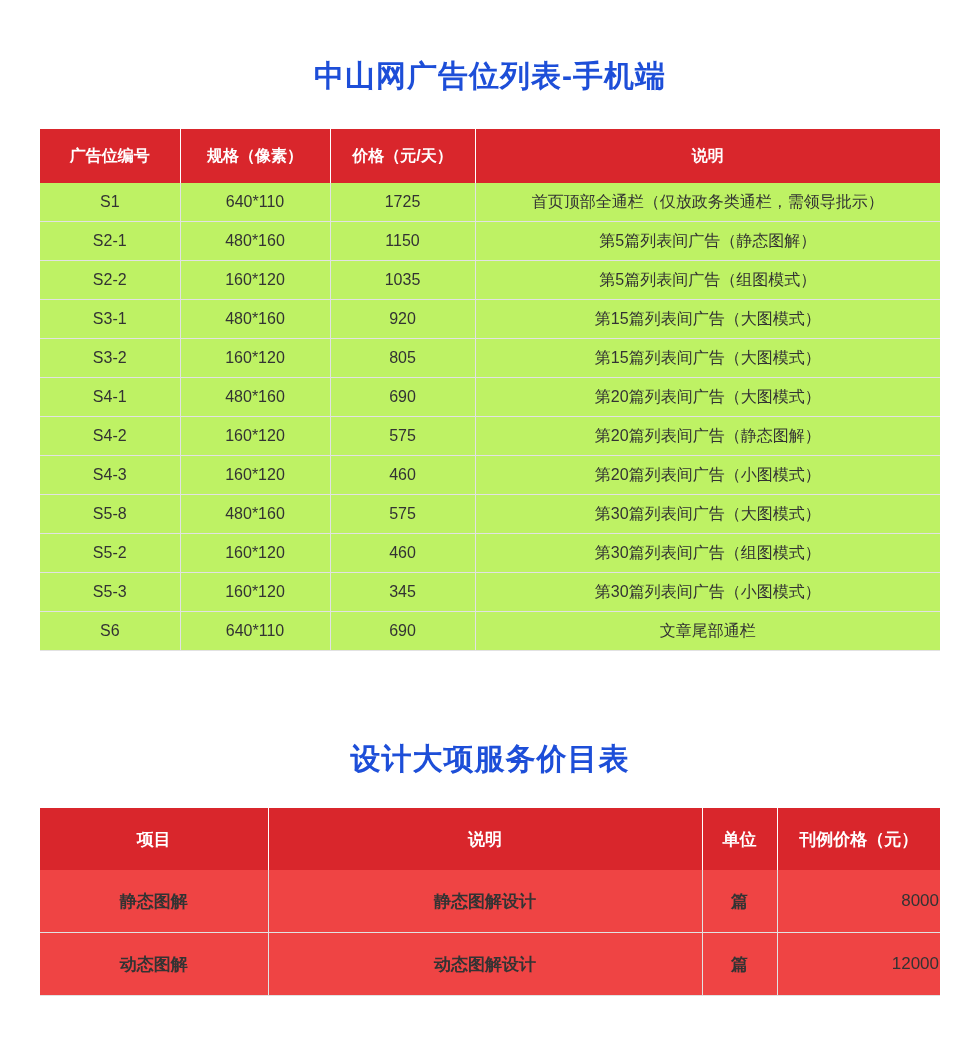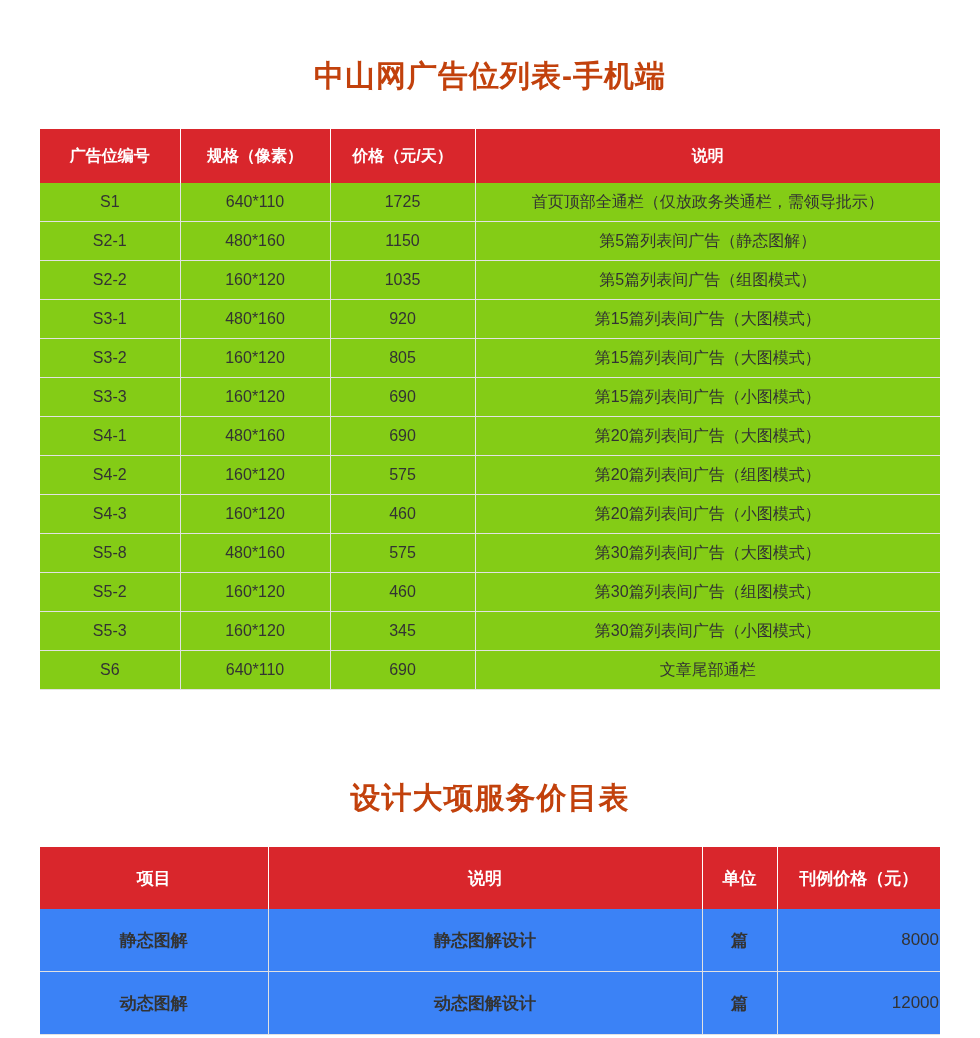--- a/index.html
+++ b/index.html
@@ -15,21 +15,21 @@
   }
   .page {
     width: 980px;
     min-height: 1038px;
     position: relative;
     box-sizing: border-box;
   }
 
   .section-title {
     text-align: center;
-    color: #c2410c;
+    color: #1d4ed8;
     font-size: 30px;
     font-weight: bold;
     letter-spacing: 1px;
   }
   #title-1 { padding-top: 36px; }
   #title-2 { padding-top: 28px; }
 
   table {
     border-collapse: collapse;
     table-layout: fixed;
@@ -52,21 +52,21 @@
   }
   .tbl1 thead th:last-child { border-right: none; }
   .tbl1 tbody td {
     height: 36px;
     font-size: 16px;
     color: #333333;
     text-align: center;
     vertical-align: middle;
     border-bottom: 1px solid #e2e2e2;
     border-right: 1px solid #e2e2e2;
-    background: #84cc16;
+    background: #bef264;
   }
   .tbl1 tbody td:last-child { border-right: none; }
   .tbl1 tbody tr:last-child td { border-bottom: 1px solid #e2e2e2; }
   .tbl1 .c0 { width: 140px; }
   .tbl1 .c1 { width: 150px; }
   .tbl1 .c2 { width: 145px; }
   .tbl1 .c3 { width: 465px; }
 
   
   .tbl2 {
@@ -86,21 +86,21 @@
   .tbl2 thead th:last-child { border-right: none; }
   .tbl2 tbody td {
     height: 60px;
     font-size: 17px;
     font-weight: bold;
     color: #333333;
     text-align: center;
     vertical-align: middle;
     border-bottom: 1px solid #e2e2e2;
     border-right: 1px solid #e2e2e2;
-    background: #3b82f6;
+    background: #ef4444;
   }
   .tbl2 tbody td:last-child { border-right: none; }
   .tbl2 .d0 { width: 228px; }
   .tbl2 .d1 { width: 434px; }
   .tbl2 .d2 { width: 75px; }
   .tbl2 .d3 { width: 163px; }
   .tbl2 tbody td.price { font-weight: normal; text-align: right; }
 
   .spacer { height: 40px; }
 </style>
@@ -151,36 +151,30 @@
           <td>920</td>
           <td>第15篇列表间广告（大图模式）</td>
         </tr>
         <tr>
           <td>S3-2</td>
           <td>160*120</td>
           <td>805</td>
           <td>第15篇列表间广告（大图模式）</td>
         </tr>
         <tr>
-          <td>S3-3</td>
-          <td>160*120</td>
-          <td>690</td>
-          <td>第15篇列表间广告（小图模式）</td>
-        </tr>
-        <tr>
           <td>S4-1</td>
           <td>480*160</td>
           <td>690</td>
           <td>第20篇列表间广告（大图模式）</td>
         </tr>
         <tr>
           <td>S4-2</td>
           <td>160*120</td>
           <td>575</td>
-          <td>第20篇列表间广告（组图模式）</td>
+          <td>第20篇列表间广告（静态图解）</td>
         </tr>
         <tr>
           <td>S4-3</td>
           <td>160*120</td>
           <td>460</td>
           <td>第20篇列表间广告（小图模式）</td>
         </tr>
         <tr>
           <td>S5-8</td>
           <td>480*160</td>

